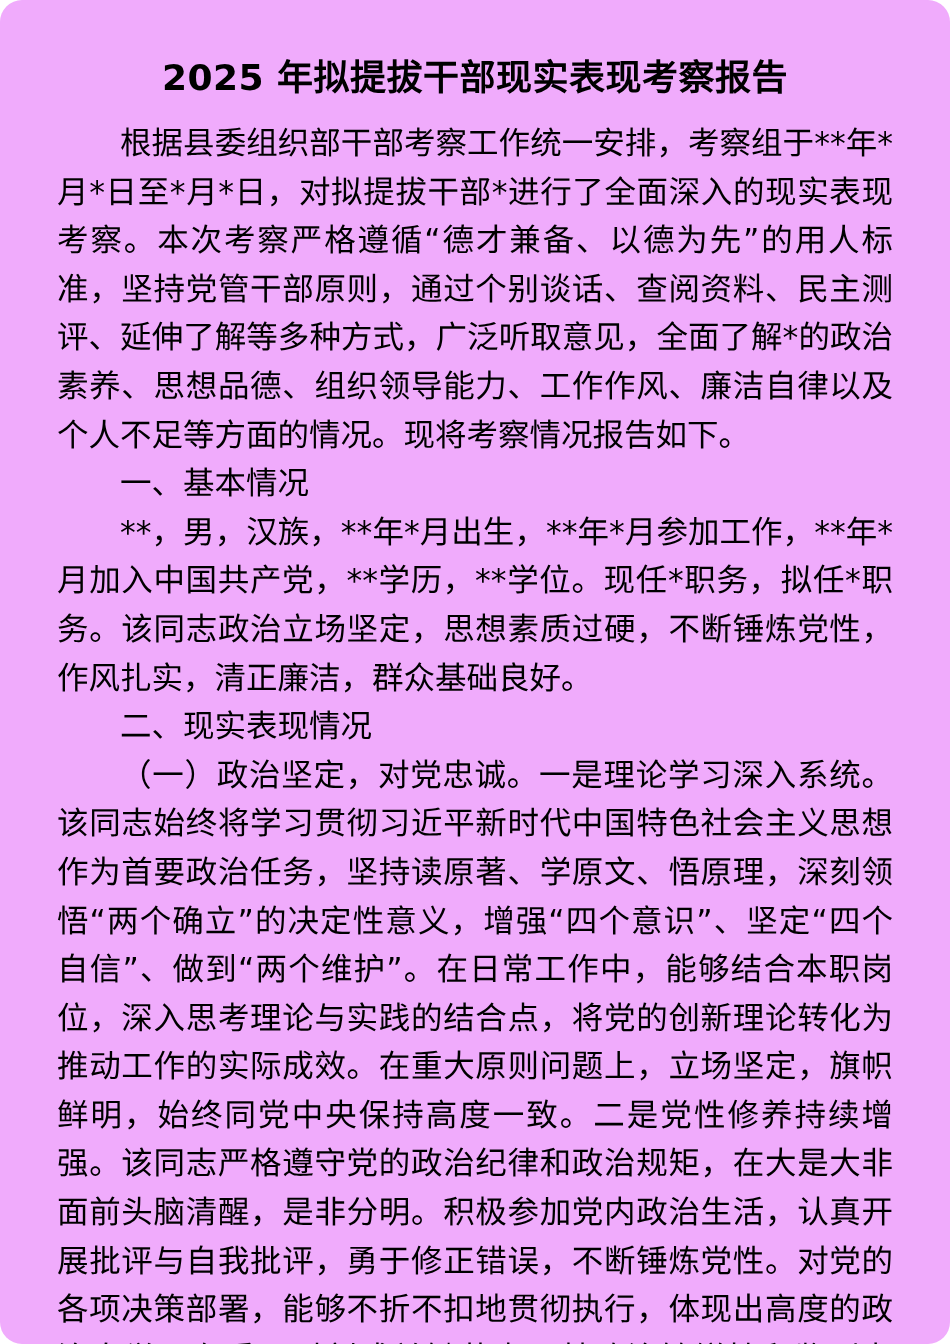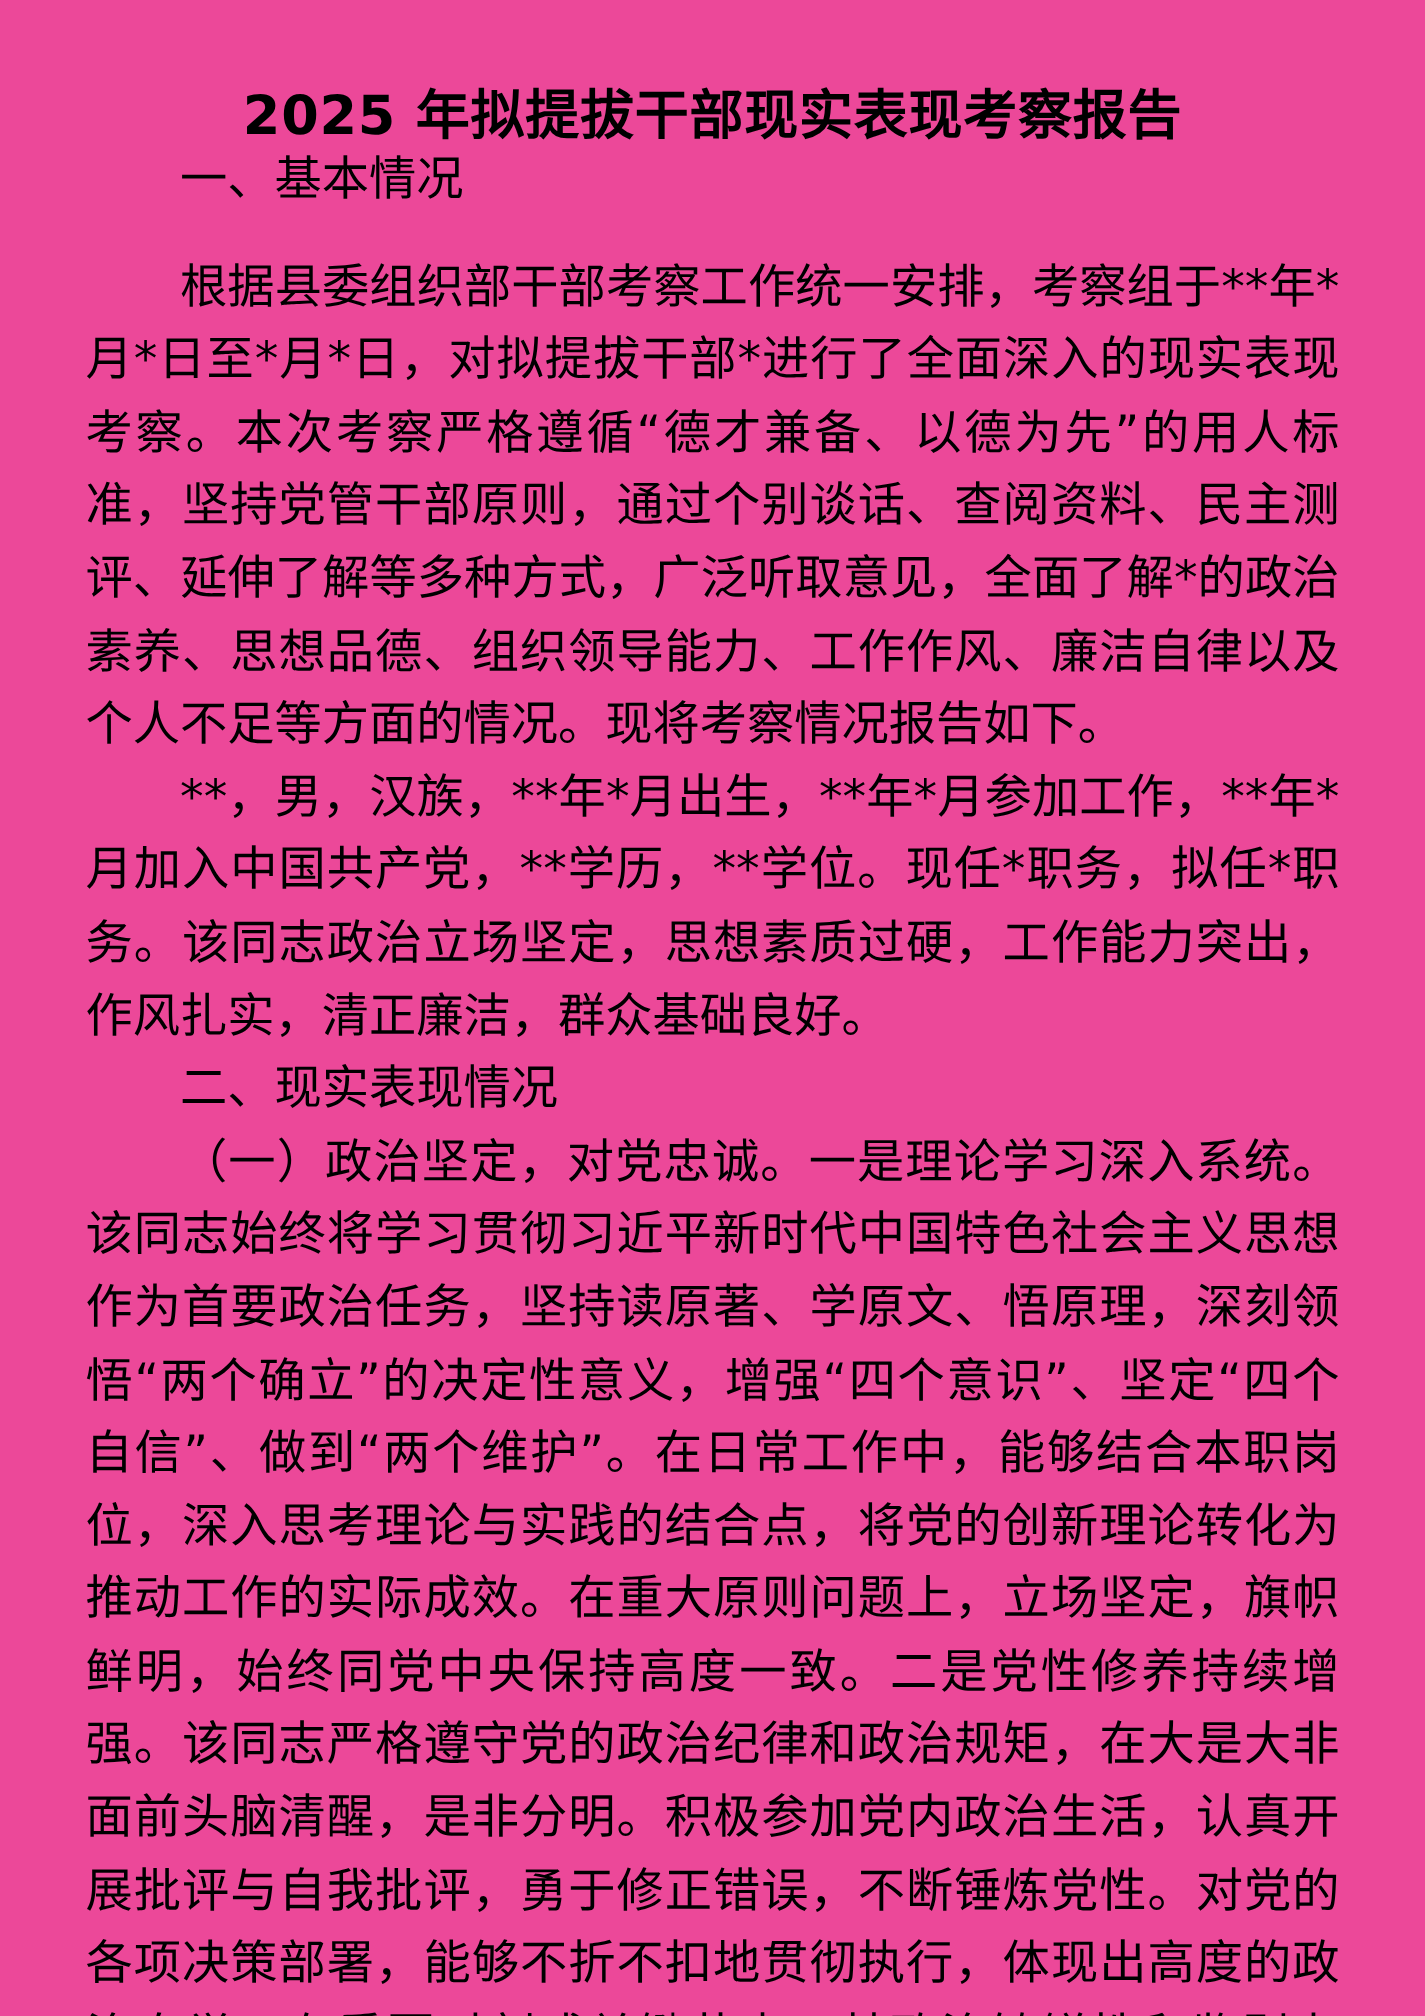--- a/index.html
+++ b/index.html
@@ -9,23 +9,24 @@
     background: #ffffff;
   }
   body {
     font-family: "DejaVu Sans", "Liberation Sans", sans-serif;
     color: #000000;
   }
   .page {
     position: relative;
     width: 950px;
     height: 1344px;
-    background: #ec4899;
+    background: #f0abfc;
     overflow: hidden;
     box-sizing: border-box;
+    border-radius: 22px;
   }
   .doc-body {
     position: absolute;
     left: 57px;
     top: 0;
     width: 836px;
   }
   .doc-title {
     font-size: 36px;
     font-weight: 700;
@@ -61,24 +62,24 @@
   }
 </style>
 </head>
 <body>
 
 <div class="page">
   <div class="doc-body">
 
     <h1 class="doc-title">2025 年拟提拔干部现实表现考察报告</h1>
 
+    <p class="para first-para">根据县委组织部干部考察工作统一安排，考察组于**年*月*日至*月*日，对拟提拔干部*进行了全面深入的现实表现考察。本次考察严格遵循“德才兼备、以德为先”的用人标准，坚持党管干部原则，通过个别谈话、查阅资料、民主测评、延伸了解等多种方式，广泛听取意见，全面了解*的政治素养、思想品德、组织领导能力、工作作风、廉洁自律以及个人不足等方面的情况。现将考察情况报告如下。</p>
+
     <p class="para heading">一、基本情况</p>
 
-    <p class="para first-para">根据县委组织部干部考察工作统一安排，考察组于**年*月*日至*月*日，对拟提拔干部*进行了全面深入的现实表现考察。本次考察严格遵循“德才兼备、以德为先”的用人标准，坚持党管干部原则，通过个别谈话、查阅资料、民主测评、延伸了解等多种方式，广泛听取意见，全面了解*的政治素养、思想品德、组织领导能力、工作作风、廉洁自律以及个人不足等方面的情况。现将考察情况报告如下。</p>
-
-    <p class="para">**，男，汉族，**年*月出生，**年*月参加工作，**年*月加入中国共产党，**学历，**学位。现任*职务，拟任*职务。该同志政治立场坚定，思想素质过硬，工作能力突出，作风扎实，清正廉洁，群众基础良好。</p>
+    <p class="para">**，男，汉族，**年*月出生，**年*月参加工作，**年*月加入中国共产党，**学历，**学位。现任*职务，拟任*职务。该同志政治立场坚定，思想素质过硬，不断锤炼党性，作风扎实，清正廉洁，群众基础良好。</p>
 
     <p class="para heading">二、现实表现情况</p>
 
     <p class="para"><span class="bold">（一）政治坚定，对党忠诚。</span><span>一是理论学习深入系统。该同志始终将学习贯彻习近平新时代中国特色社会主义思想作为首要政治任务，坚持读原著、学原文、悟原理，深刻领悟“两个确立”的决定性意义，增强“四个意识”、坚定“四个自信”、做到“两个维护”。在日常工作中，能够结合本职岗位，深入思考理论与实践的结合点，将党的创新理论转化为推动工作的实际成效。在重大原则问题上，立场坚定，旗帜鲜明，始终同党中央保持高度一致。二是党性修养持续增强。该同志严格遵守党的政治纪律和政治规矩，在大是大非面前头脑清醒，是非分明。积极参加党内政治生活，认真开展批评与自我批评，勇于修正错误，不断锤炼党性。对党的各项决策部署，能够不折不扣地贯彻执行，体现出高度的政治自觉。在重要时刻或关键节点，其政治敏锐性和鉴别力强，能够有效防范和抵御错误思想的侵蚀。三是宗旨意识牢固树立。该同志始终牢记全心全意为人民服</span></p>
 
   </div>
 </div>
 
 </body></html>

